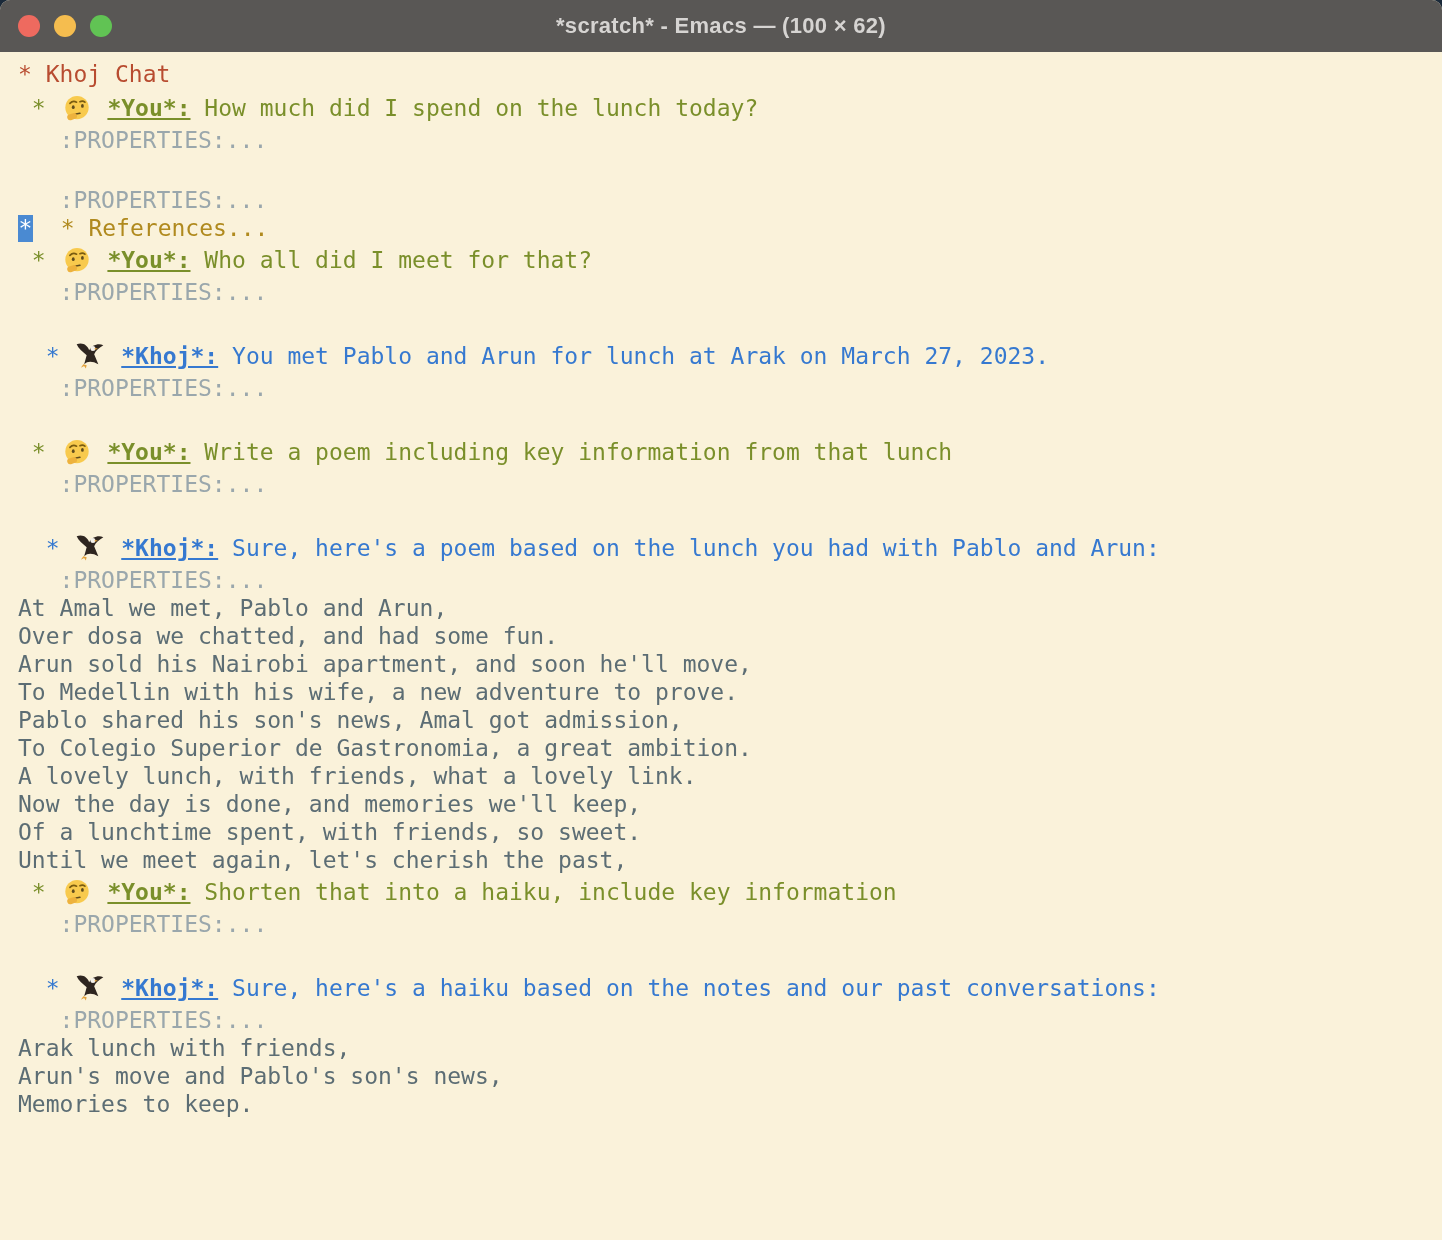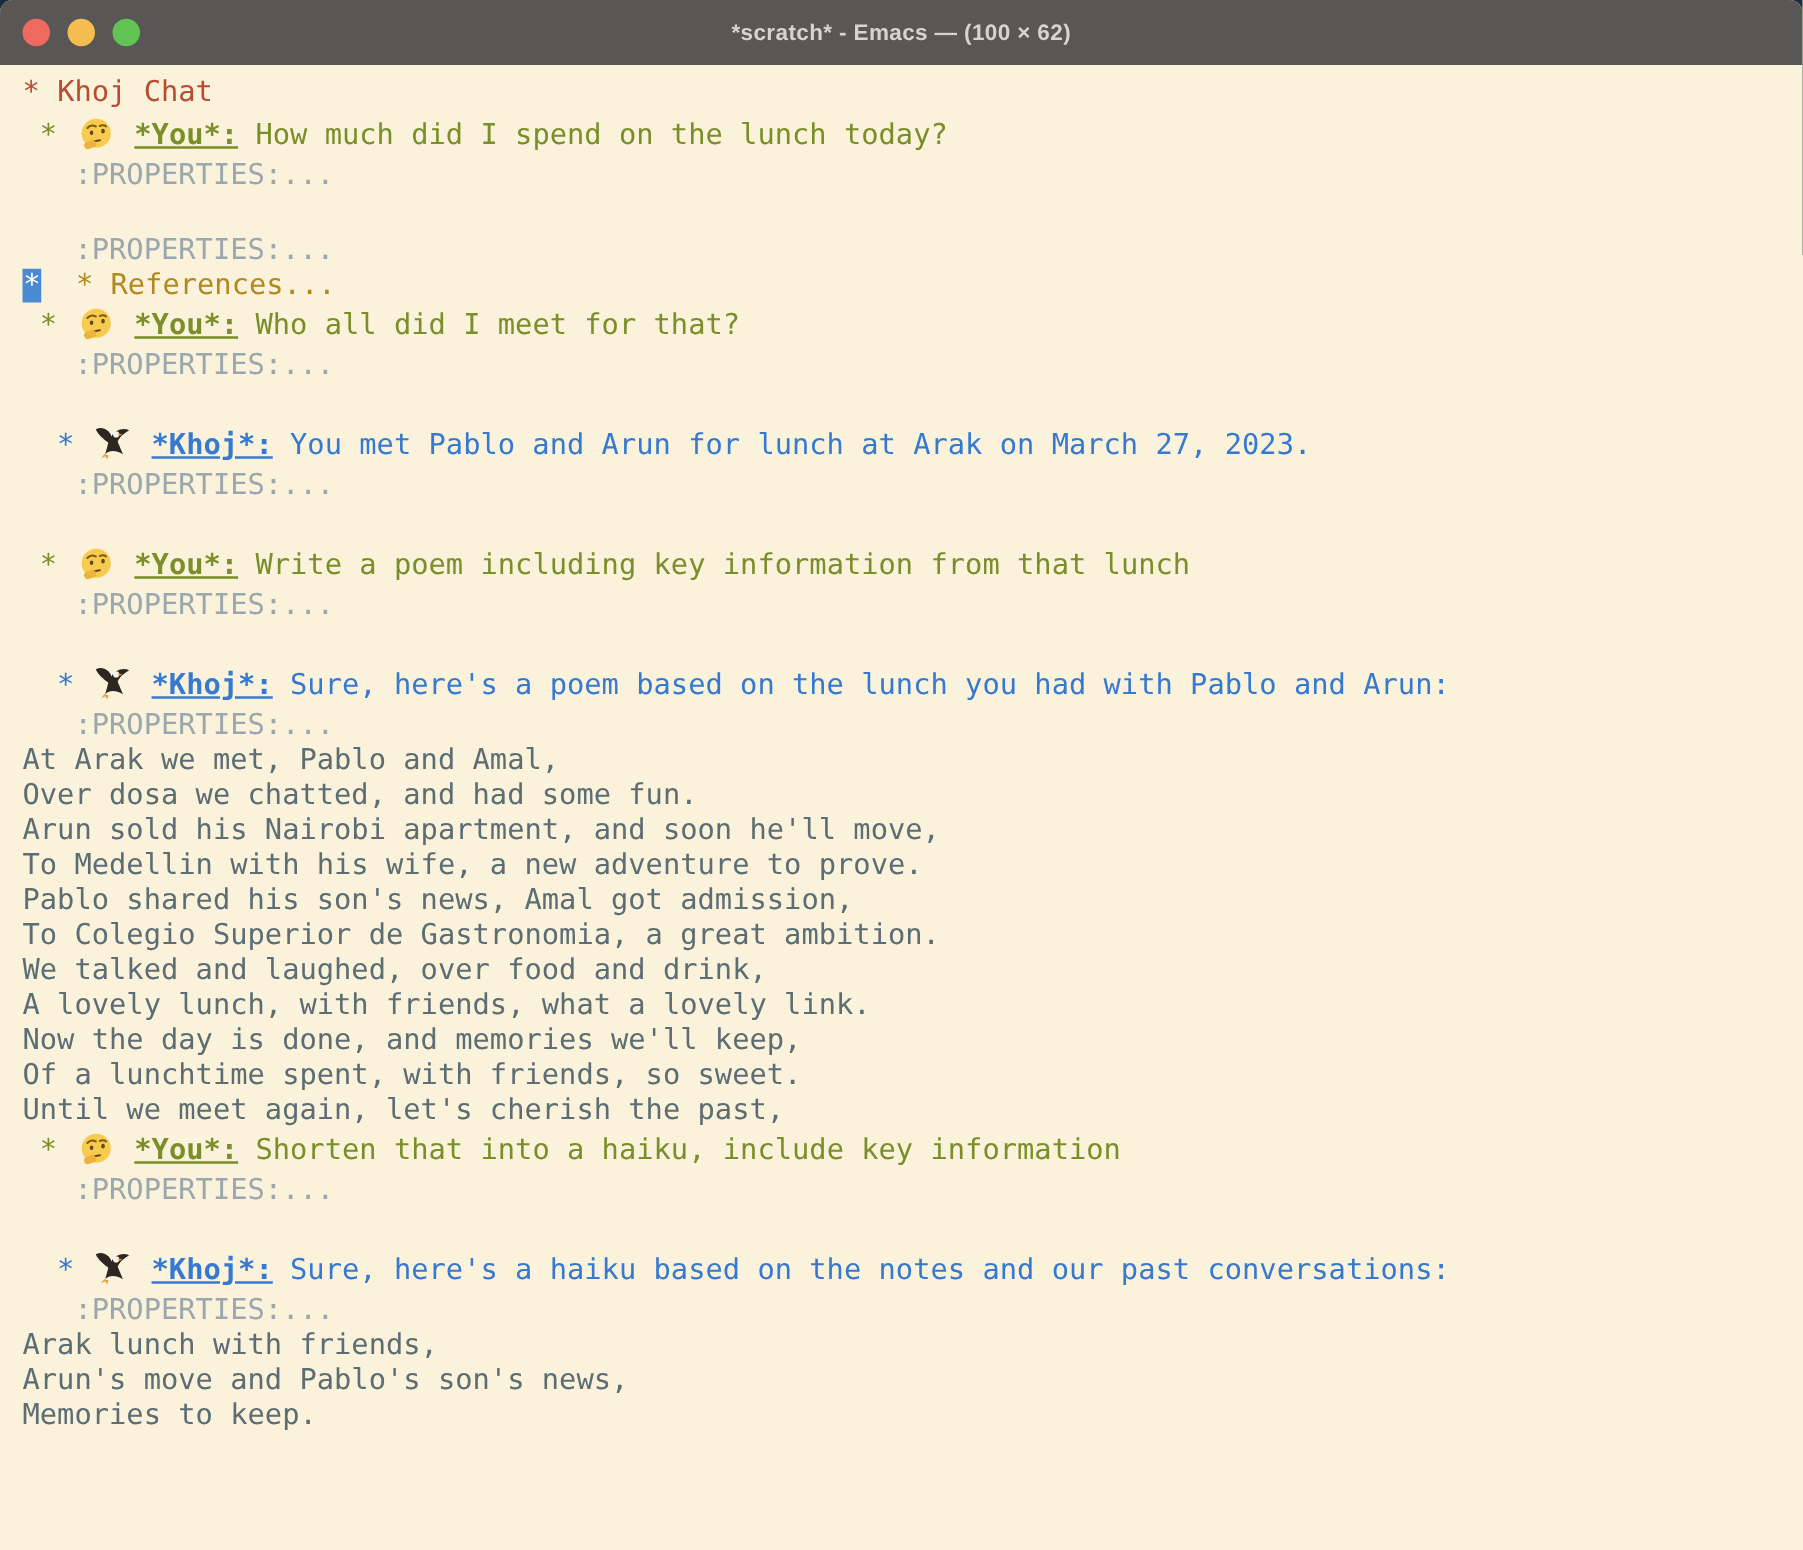--- a/index.html
+++ b/index.html
@@ -26,21 +26,21 @@
     position:absolute;left:18px;top:0;height:52px;
     display:flex;align-items:center;gap:14px;
   }
   .traffic .tl{
     width:22px;height:22px;border-radius:50%;
     display:inline-block;
   }
   .titlebar .title{
     width:100%;text-align:center;
     font-family:"Liberation Sans", sans-serif;
-    font-weight:bold;font-size:18px;
+    font-weight:bold;font-size:22px;
     color:var(--title_fg);
     letter-spacing:0.3px;
   }
   .buffer{
     flex:1 1 auto;
     background:var(--buffer_bg);
     padding:6px 10px 0 18px;
     font-size:23px;
     overflow:hidden;
   }
@@ -130,27 +130,26 @@
           </svg></span> <span class="speaker">*You*:</span><span> Write a poem including key information from that lunch</span></div>
       <div class="line drawer"><span>:PROPERTIES:...</span></div>
       <div class="line blank"></div>
       <div class="line khoj tall"><span>* </span><span class="icon"><svg viewBox="0 0 36 36">
             <path d="M2 4 C9 1 15 5 17 11 C20 5 28 2 34 5 C29 8 25 11 23 16 L28 28 C21 24 15 24 11 28 L14 17 C9 13 4 9 2 4 Z" fill="#2e2620"></path>
             <circle cx="21.5" cy="9" r="3" fill="#f4f1ea"></circle>
             <path d="M23.5 8 l4 1.2 -3.6 1.4 Z" fill="#e2a13a"></path>
             <path d="M10 28 l-3 4 4 -2 2 3 1 -4 Z" fill="#e2a13a"></path>
           </svg></span> <span class="speaker">*Khoj*:</span><span> Sure, here's a poem based on the lunch you had with Pablo and Arun:</span></div>
       <div class="line drawer"><span>:PROPERTIES:...</span></div>
-      <div class="line body"><span>At Arak we met, Pablo and Amal,</span></div>
+      <div class="line body"><span>At Amal we met, Pablo and Arun,</span></div>
       <div class="line body"><span>Over dosa we chatted, and had some fun.</span></div>
       <div class="line body"><span>Arun sold his Nairobi apartment, and soon he'll move,</span></div>
       <div class="line body"><span>To Medellin with his wife, a new adventure to prove.</span></div>
       <div class="line body"><span>Pablo shared his son's news, Amal got admission,</span></div>
       <div class="line body"><span>To Colegio Superior de Gastronomia, a great ambition.</span></div>
-      <div class="line body"><span>We talked and laughed, over food and drink,</span></div>
       <div class="line body"><span>A lovely lunch, with friends, what a lovely link.</span></div>
       <div class="line body"><span>Now the day is done, and memories we'll keep,</span></div>
       <div class="line body"><span>Of a lunchtime spent, with friends, so sweet.</span></div>
       <div class="line body"><span>Until we meet again, let's cherish the past,</span></div>
       <div class="line you tall"><span>* </span><span class="icon"><svg viewBox="0 0 36 36">
             <circle cx="18" cy="17.5" r="14" fill="#f8ca4d"></circle>
             <path d="M9.5 12.5 q3.5 -4 8 -1.5" stroke="#7a5c10" stroke-width="2" fill="none" stroke-linecap="round"></path>
             <path d="M21.5 10.5 q3.5 -1.5 6 0.5" stroke="#7a5c10" stroke-width="2" fill="none" stroke-linecap="round"></path>
             <ellipse cx="13.5" cy="17" rx="1.7" ry="2.2" fill="#5f4c1e"></ellipse>
             <ellipse cx="24.5" cy="15.5" rx="1.7" ry="2.2" fill="#5f4c1e"></ellipse>

